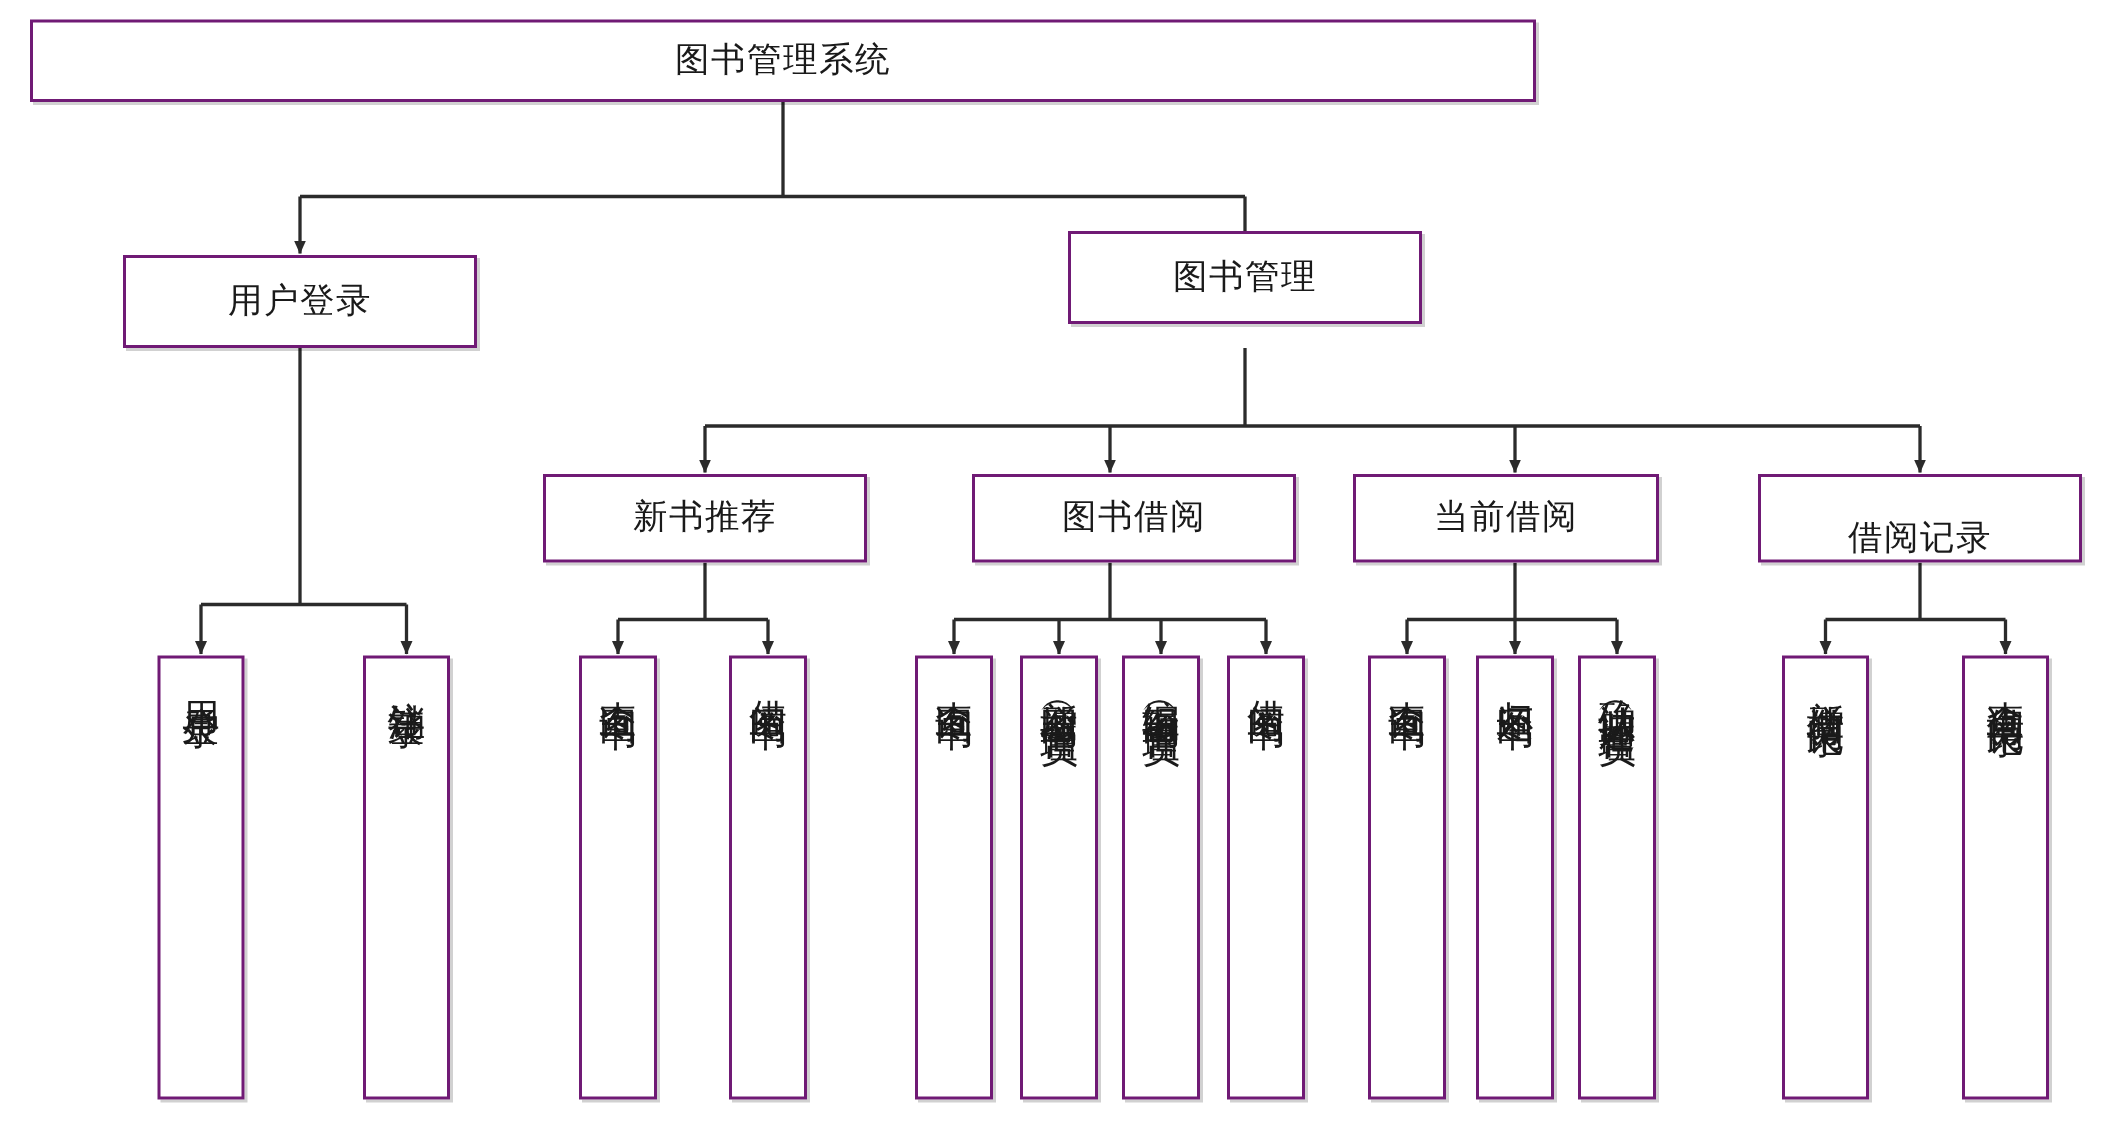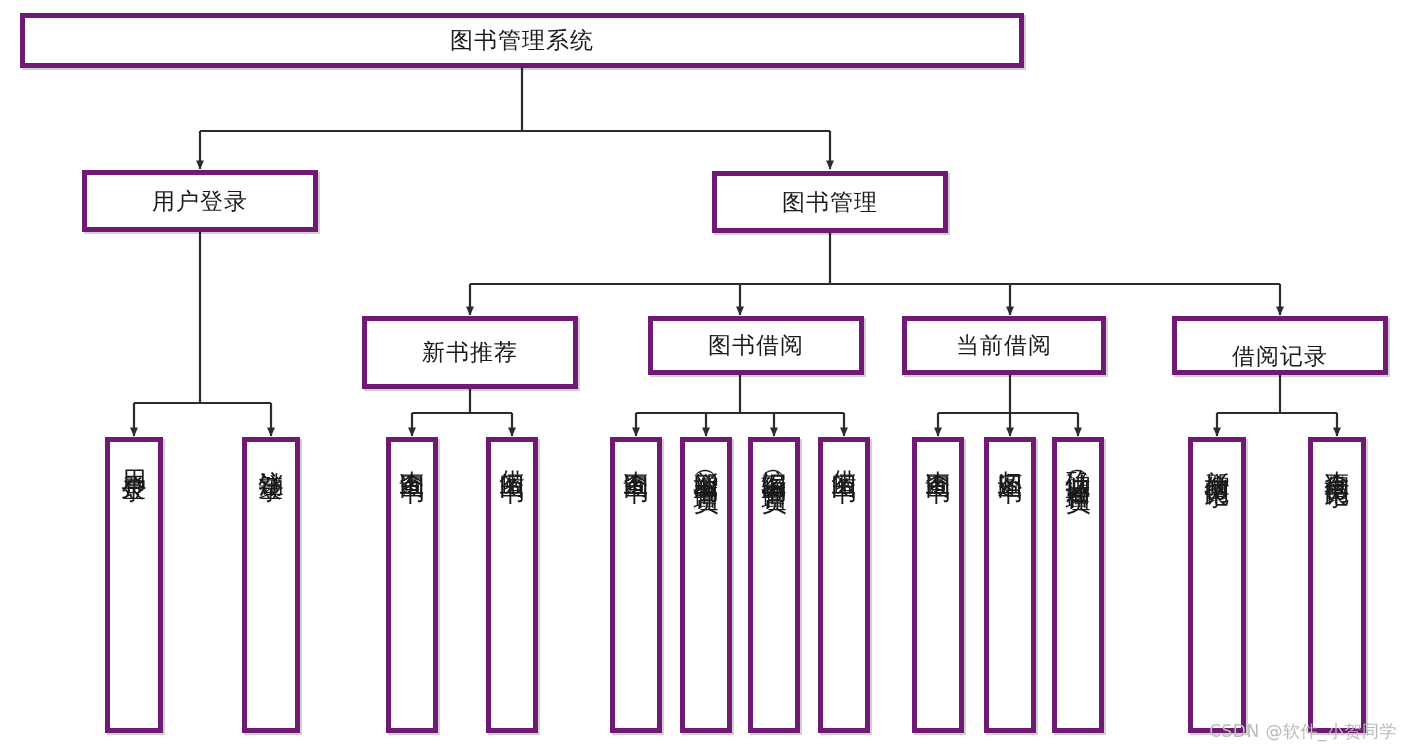--- a/index.html
+++ b/index.html
@@ -21,21 +21,21 @@
     position: absolute;
     left: 0;
     top: 0;
     width: 1405px;
     height: 747px;
   }
   .node {
     position: absolute;
     box-sizing: border-box;
     background: #ffffff;
-    border: 5px solid #701a75;
+    border: 2px solid #701a75;
     display: flex;
     align-items: center;
     justify-content: center;
     box-shadow: 2px 2px 0 rgba(0,0,0,0.18);
   }
   .node .label {
     color: #1a1a1a;
     line-height: 1.22;
     white-space: pre;
     text-align: center;
@@ -115,24 +115,24 @@
       </g>
   </svg>
 
   <div id="node-layer">
       <div class="node horiz" style="left: 20px; top: 13px; width: 1004px; height: 55px;">
         <span class="label">图书管理系统</span>
       </div>
       <div class="node horiz" style="left: 82px; top: 170px; width: 236px; height: 62px;">
         <span class="label">用户登录</span>
       </div>
-      <div class="node horiz" style="left: 712px; top: 171px; width: 236px; height: 62px;">
+      <div class="node horiz" style="left: 712px; top: 154px; width: 236px; height: 62px;">
         <span class="label">图书管理</span>
       </div>
-      <div class="node horiz" style="left: 362px; top: 316px; width: 216px; height: 73px;">
+      <div class="node horiz" style="left: 362px; top: 316px; width: 216px; height: 59px;">
         <span class="label">新书推荐</span>
       </div>
       <div class="node horiz" style="left: 632px; top: 316px; width: 216px; height: 59px; margin-left: 16px;">
         <span class="label">图书借阅</span>
       </div>
       <div class="node horiz" style="left: 902px; top: 316px; width: 204px; height: 59px;">
         <span class="label">当前借阅</span>
       </div>
       <div class="node horiz" style="left: 1172px; top: 316px; width: 216px; height: 59px; align-items: flex-end;">
         <span class="label">借阅记录</span>
@@ -171,15 +171,14 @@
         <span class="label">确认归还（管理员）</span>
       </div>
       <div class="node vert" style="left: 1188px; top: 437px; width: 58px; height: 296px;">
         <span class="label">新增借阅记录</span>
       </div>
       <div class="node vert" style="left: 1308px; top: 437px; width: 58px; height: 296px;">
         <span class="label">查询借阅记录</span>
       </div>
     </div>
 
-  <div id="watermark">CSDN @软件_小贺同学</div>
 
 </div>
 
 </body></html>

